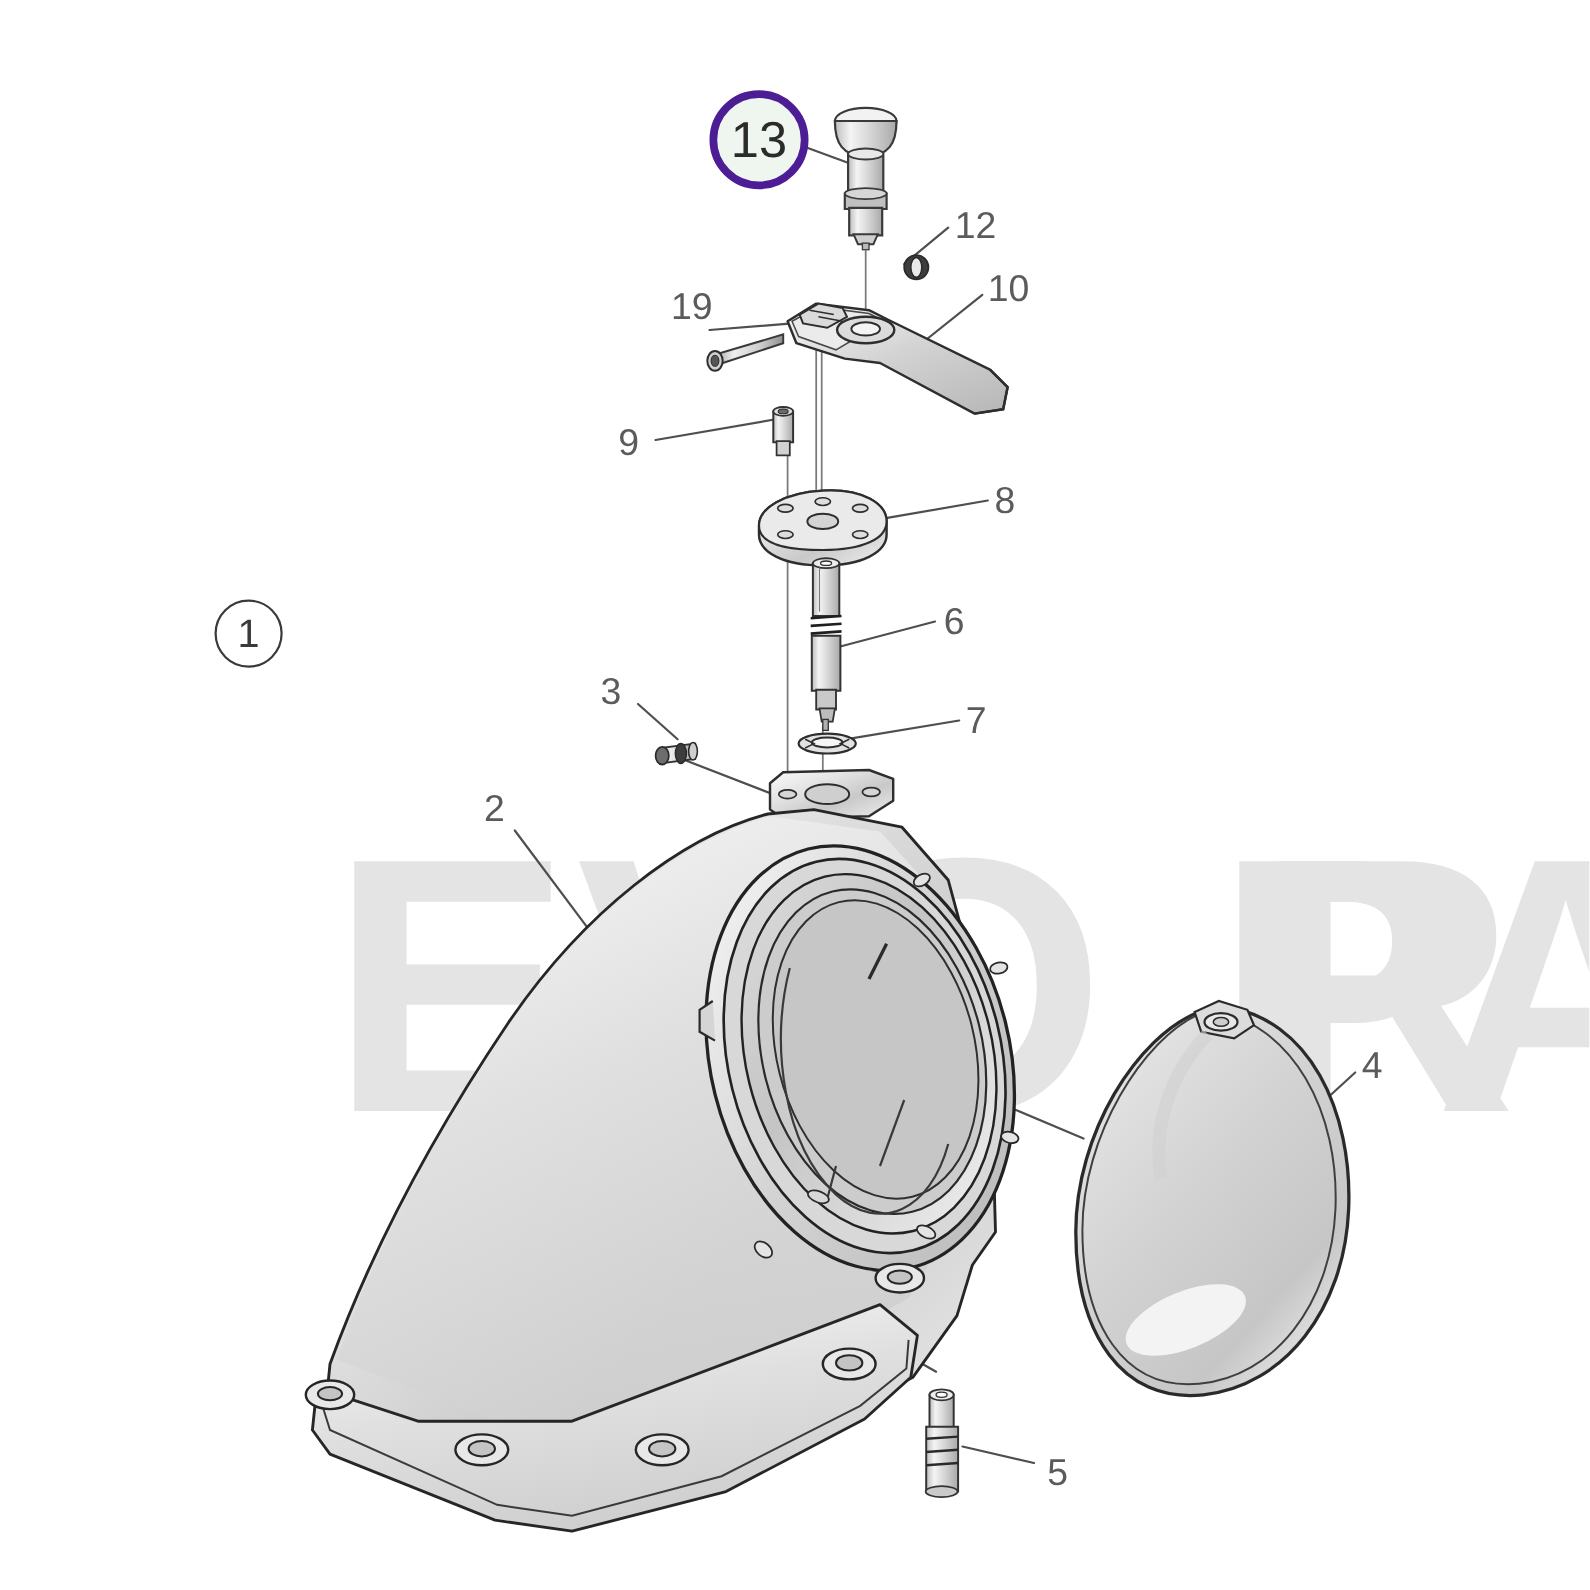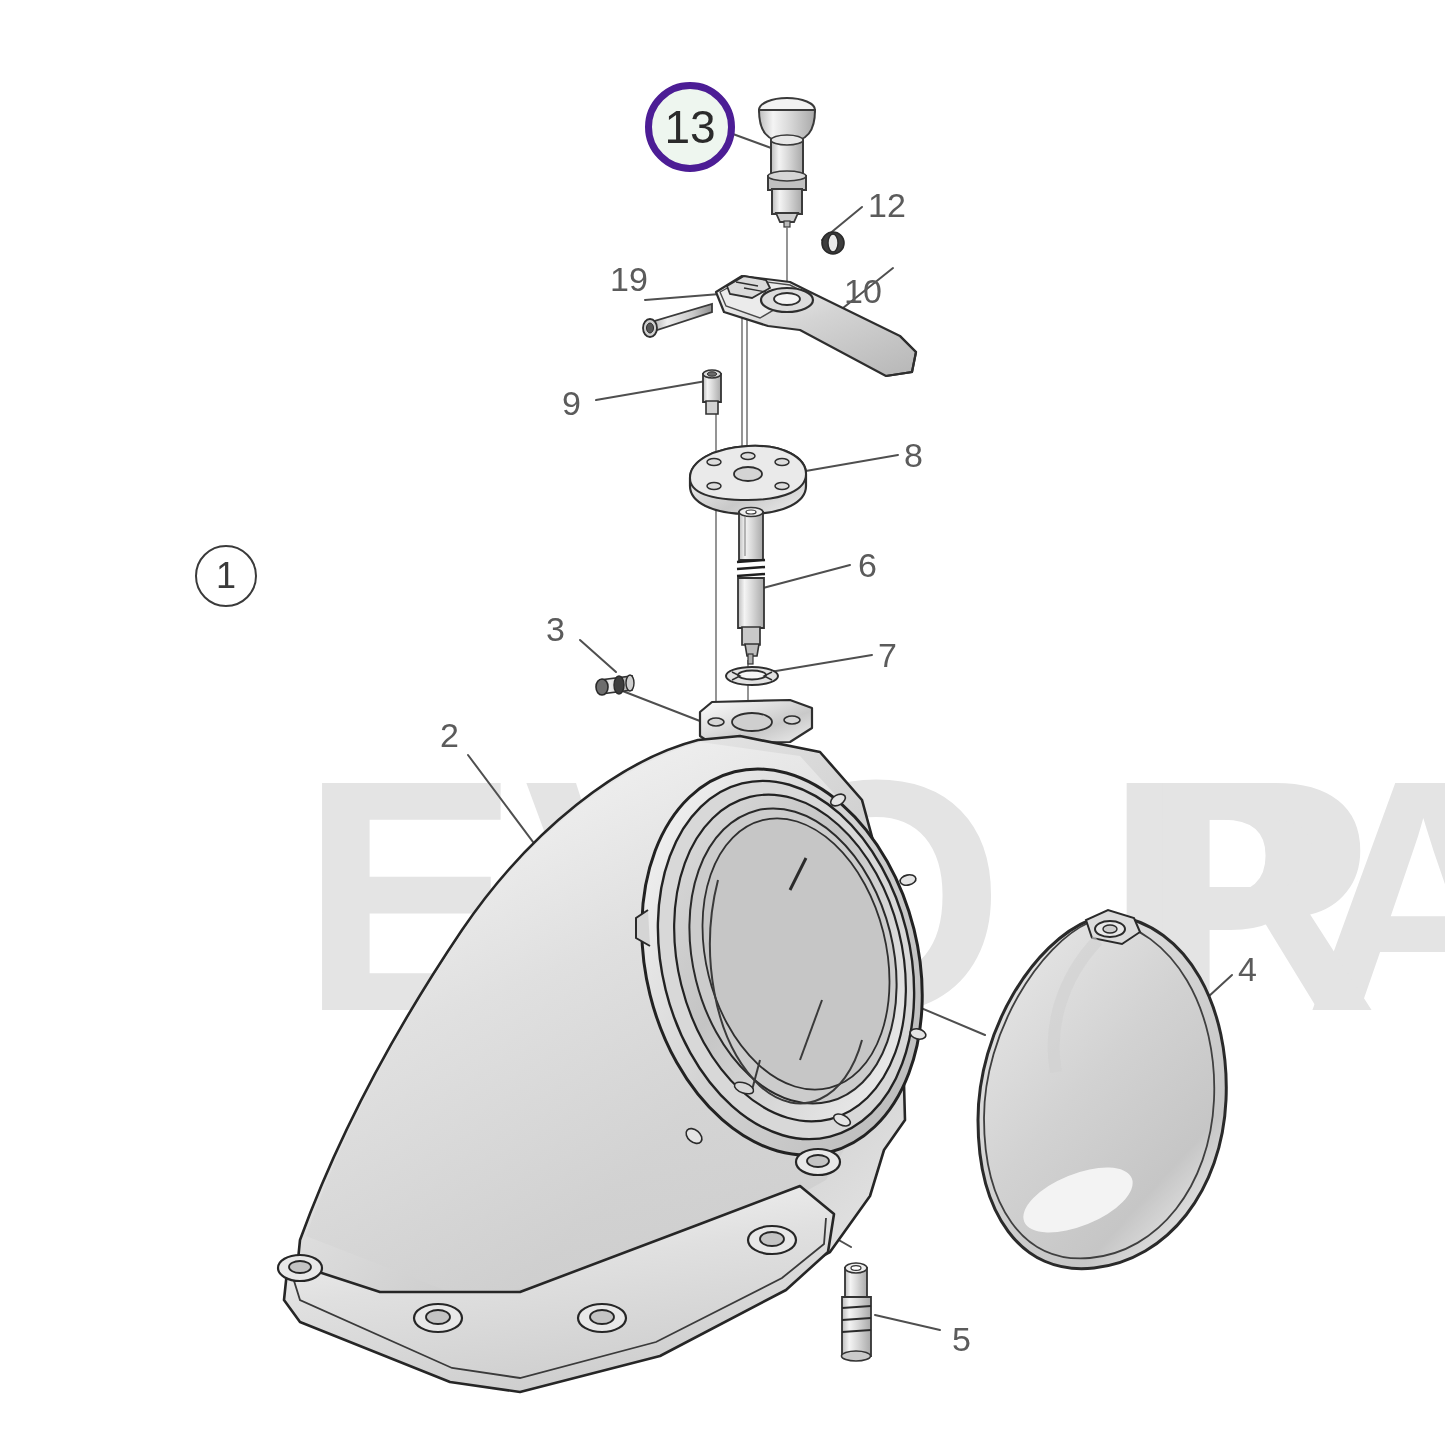--- a/index.html
+++ b/index.html
@@ -349,17 +349,17 @@
   </div>
 
   <div class="lbl" style="left:440px;top:718px;">2</div>
   <div class="lbl" style="left:546px;top:612px;">3</div>
   <div class="lbl" style="left:1238px;top:952px;">4</div>
   <div class="lbl" style="left:952px;top:1322px;">5</div>
   <div class="lbl" style="left:858px;top:548px;">6</div>
   <div class="lbl" style="left:878px;top:638px;">7</div>
   <div class="lbl" style="left:904px;top:438px;">8</div>
   <div class="lbl" style="left:562px;top:386px;">9</div>
-  <div class="lbl" style="left:844px;top:246px;margin-top:28px;">10</div>
+  <div class="lbl" style="left:898px;top:246px;">10</div>
   <div class="lbl" style="left:610px;top:262px;">19</div>
   <div class="lbl" style="left:868px;top:188px;">12</div>
 
 </div>
 
 </body></html>

